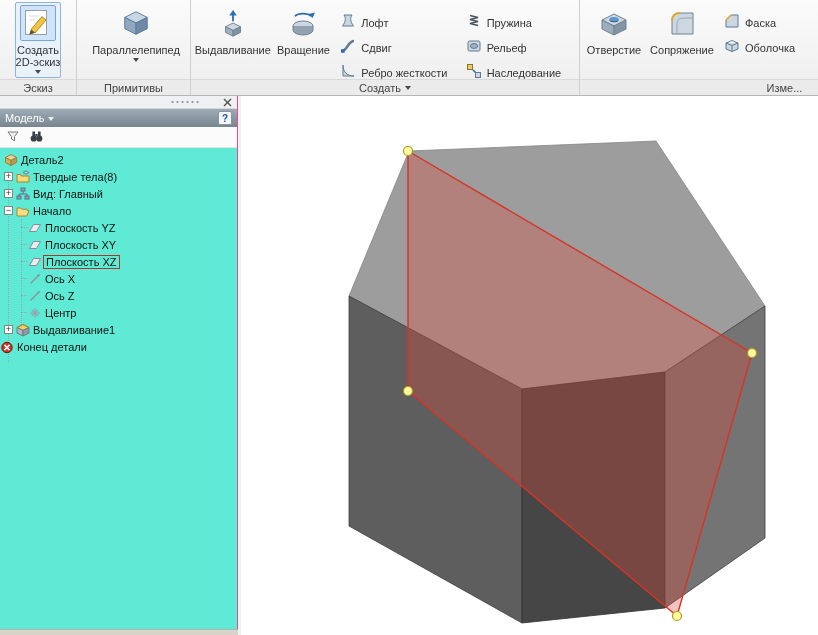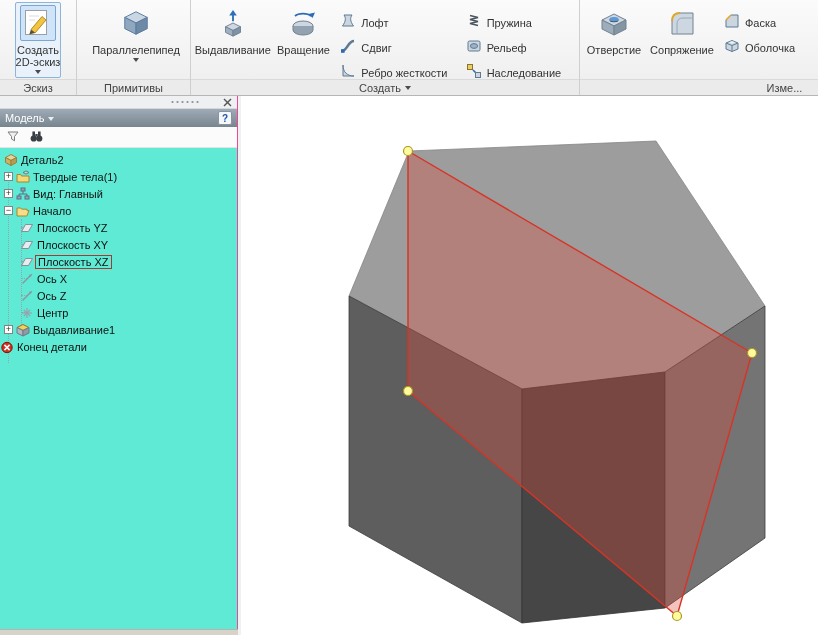--- a/index.html
+++ b/index.html
@@ -28,21 +28,21 @@
 .modelbar{height:18px;background:linear-gradient(#9fabb6,#77858f);display:flex;align-items:center;padding:0 5px;gap:4px;flex:0 0 auto}
 .mtitle{color:#fff}
 .dd.white{border-top-color:#e9eef2;margin-top:1px}
 .helpbtn{margin-left:auto;width:14px;height:14px;background:#f5f7f9;border:1px solid #8795a2;border-radius:2px;color:#1c57ad;font-weight:bold;font-size:10px;display:flex;align-items:center;justify-content:center}
 .btools{height:21px;display:flex;align-items:center;gap:9px;padding:0 6px;background:#fbfbfb;border-bottom:1px solid #e3e3e3;flex:0 0 auto}
 .tree{flex:1;position:relative;padding-top:3px;overflow:hidden}
 .trow{height:17px;display:flex;align-items:center;gap:3px;position:relative}
 .lvl0{padding-left:4px}
 .lvl1{padding-left:4px}
 .lvl1.noexp{padding-left:0}
-.lvl2{padding-left:20px}
+.lvl2{padding-left:28px}
 .exp{flex:0 0 auto;width:9px;height:9px;border:1px solid #848484;background:#fff;position:relative;z-index:1}
 .exp::before{position:absolute;left:0;top:-1.5px;width:7px;text-align:center;font-size:9px;line-height:9px;color:#333}
 .exp.plus::before{content:"+"}
 .exp.minus::before{content:"\2212"}
 .ti{flex:0 0 auto;position:relative;z-index:1}
 .tl{white-space:nowrap;color:#111}
 .tl.selred{border:1px solid #a03c32;padding:0 2px;margin-left:-2px}
 .vline{position:absolute;width:0;border-left:1px dotted #9aa2aa}
 .lvl2::before{content:"";position:absolute;left:21px;top:8px;width:6px;border-top:1px dotted #9aa2aa}
 
@@ -266,21 +266,21 @@
       </svg>
       <span class="tl">Деталь2</span>
     </div>
 
     <div class="trow lvl1">
       <span class="exp plus"></span>
       <svg class="ti" width="14" height="14" viewBox="0 0 14 14">
         <path d="M1,4.5 L4.6,4.5 5.6,6 13,6 13,12 1,12 Z" fill="#f3d978" stroke="#a8862c"></path>
         <polygon points="10,1 13,2.5 10,4 7,2.5" fill="#cfd6dd" stroke="#6c7884"></polygon>
       </svg>
-      <span class="tl">Твердые тела(1)</span>
+      <span class="tl">Твердые тела(8)</span>
     </div>
 
     <div class="trow lvl1">
       <span class="exp plus"></span>
       <svg class="ti" width="14" height="14" viewBox="0 0 14 14">
         <path d="M7,4 V7 M7,7 H3 V9 M7,7 H11 V9" fill="none" stroke="#5a6f84"></path>
         <rect x="5" y="1" width="4" height="3" fill="#8fa3b8" stroke="#5a6f84"></rect>
         <rect x="1" y="9" width="4" height="3" fill="#8fa3b8" stroke="#5a6f84"></rect>
         <rect x="9" y="9" width="4" height="3" fill="#8fa3b8" stroke="#5a6f84"></rect>
       </svg>

